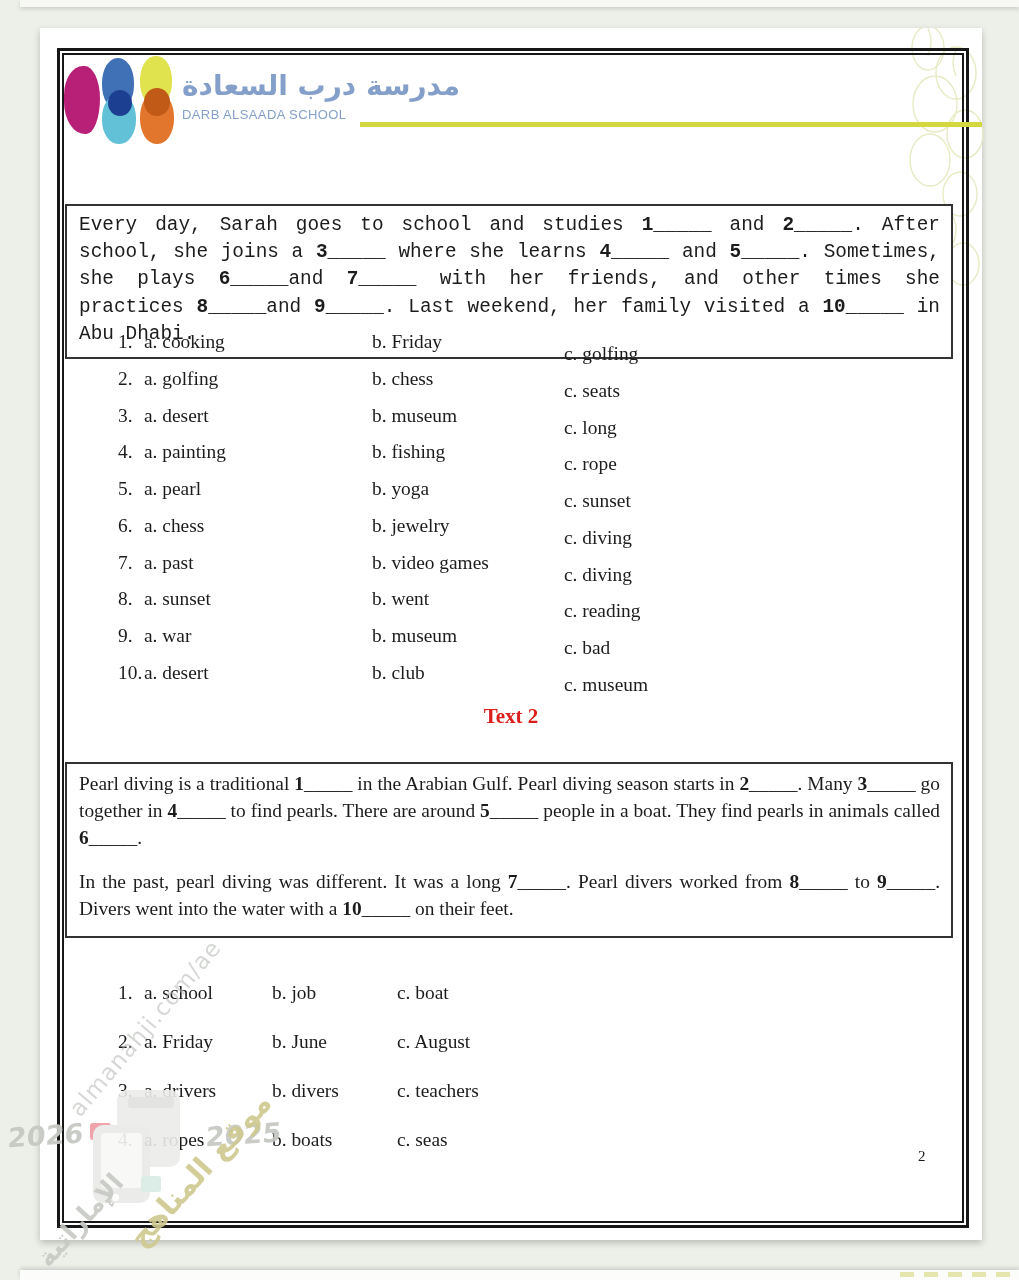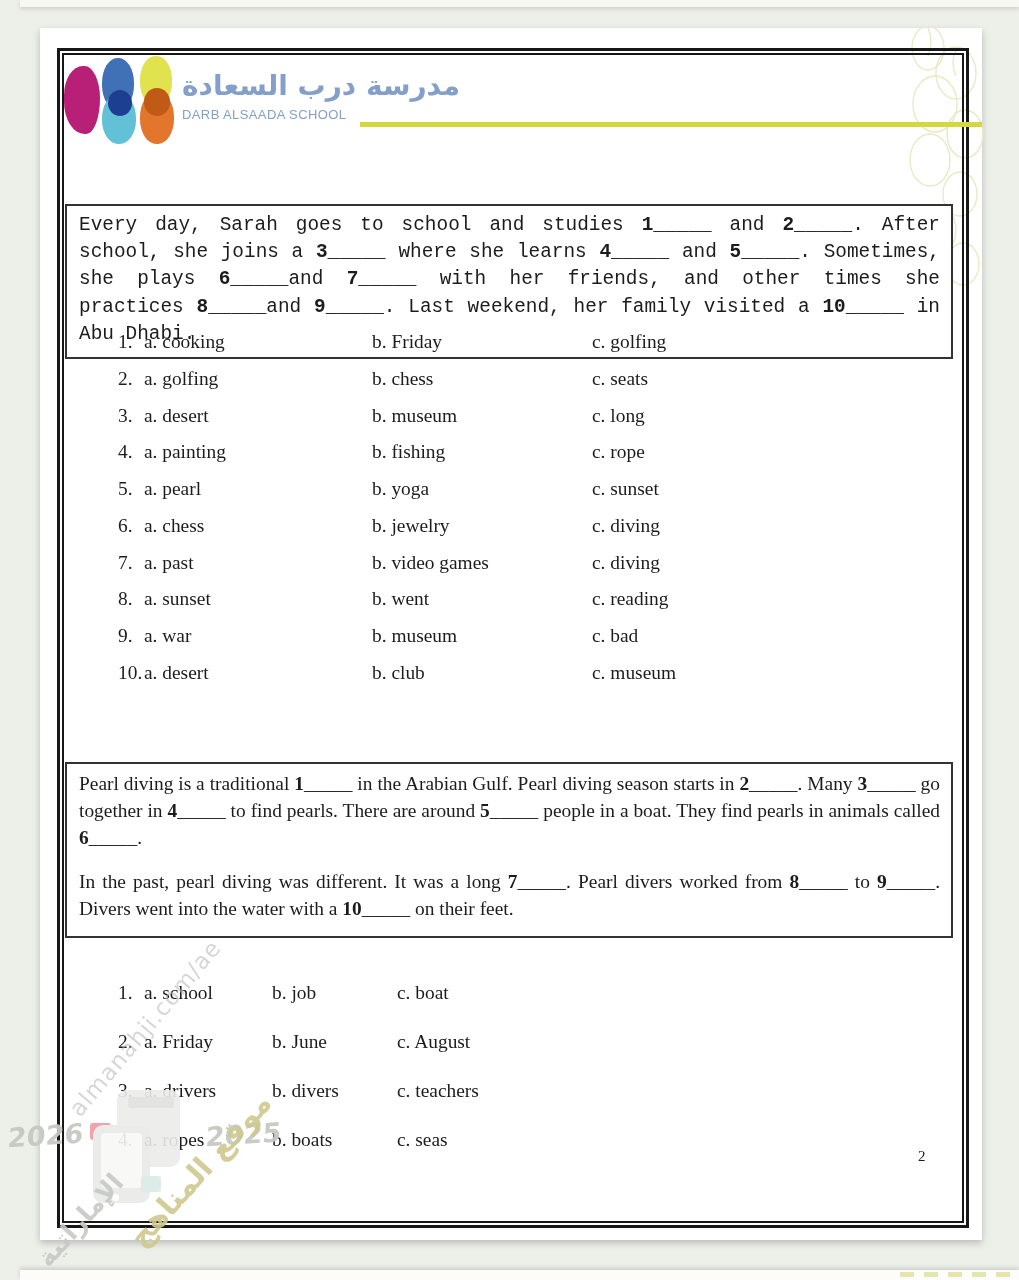--- a/index.html
+++ b/index.html
@@ -52,21 +52,21 @@
   .opts{position:absolute;left:78px;z-index:3;font-size:19.4px;}
   #text1-options{top:296px;width:760px;}
   #text2-options{top:940px;width:600px;}
   .opt-row{position:relative;}
   #text1-options .opt-row{height:36.75px;line-height:36.75px;}
   #text2-options .opt-row{height:49px;line-height:49px;}
   .opt-row span{position:absolute;white-space:nowrap;}
   .opt-num{left:0;}
   .opt-a{left:26px;}
   #text1-options .opt-b{left:254px;}
-  #text1-options .opt-c{left:474px;}
+  #text1-options .opt-c{left:446px;margin-top:12px;}
   #text2-options .opt-b{left:154px;}
   #text2-options .opt-c{left:279px;}
   .page-num{position:absolute;left:878px;top:1120px;font-size:15px;z-index:3;}
   
   .wm{position:absolute;pointer-events:none;z-index:6;font-family:"DejaVu Sans",sans-serif;}
   .wm-site{left:-15px;top:1015px;width:320px;text-align:center;transform:rotate(-50deg);
     font-size:23px;letter-spacing:1px;color:#b3b8b2;opacity:.55;}
   .wm-year{font-size:27px;font-weight:bold;color:#c6c9c3;transform:skewX(-8deg) rotate(-4deg);opacity:.95;}
   #wm-2026{left:8px;top:1120px;}
   #wm-2025{left:206px;top:1119px;}
@@ -185,20 +185,21 @@
         <span class="opt-c">c. bad</span>
       </div>
       <div class="opt-row">
         <span class="opt-num">10.</span>
         <span class="opt-a">a. desert</span>
         <span class="opt-b">b. club</span>
         <span class="opt-c">c. museum</span>
       </div>
     </div>
 
+  <div class="sec-heading" id="text2-heading">Text 2</div>
   <div class="para-box" id="text2-box">
     <div class="para"><span>Pearl diving is a traditional </span><span style="font-weight: 700;">1</span><span>_____ in the Arabian Gulf. Pearl diving season starts in </span><span style="font-weight: 700;">2</span><span>_____. Many </span><span style="font-weight: 700;">3</span><span>_____ go together in </span><span style="font-weight: 700;">4</span><span>_____ to find pearls. There are around </span><span style="font-weight: 700;">5</span><span>_____ people in a boat. They find pearls in animals called </span><span style="font-weight: 700;">6</span><span>_____.</span></div>
     <div class="para"><span>In the past, pearl diving was different. It was a long </span><span style="font-weight: 700;">7</span><span>_____. Pearl divers worked from </span><span style="font-weight: 700;">8</span><span>_____ to </span><span style="font-weight: 700;">9</span><span>_____. Divers went into the water with a </span><span style="font-weight: 700;">10</span><span>_____ on their feet.</span></div>
   </div>
   <div class="opts" id="text2-options">
       <div class="opt-row">
         <span class="opt-num">1.</span>
         <span class="opt-a">a. school</span>
         <span class="opt-b">b. job</span>
         <span class="opt-c">c. boat</span>

